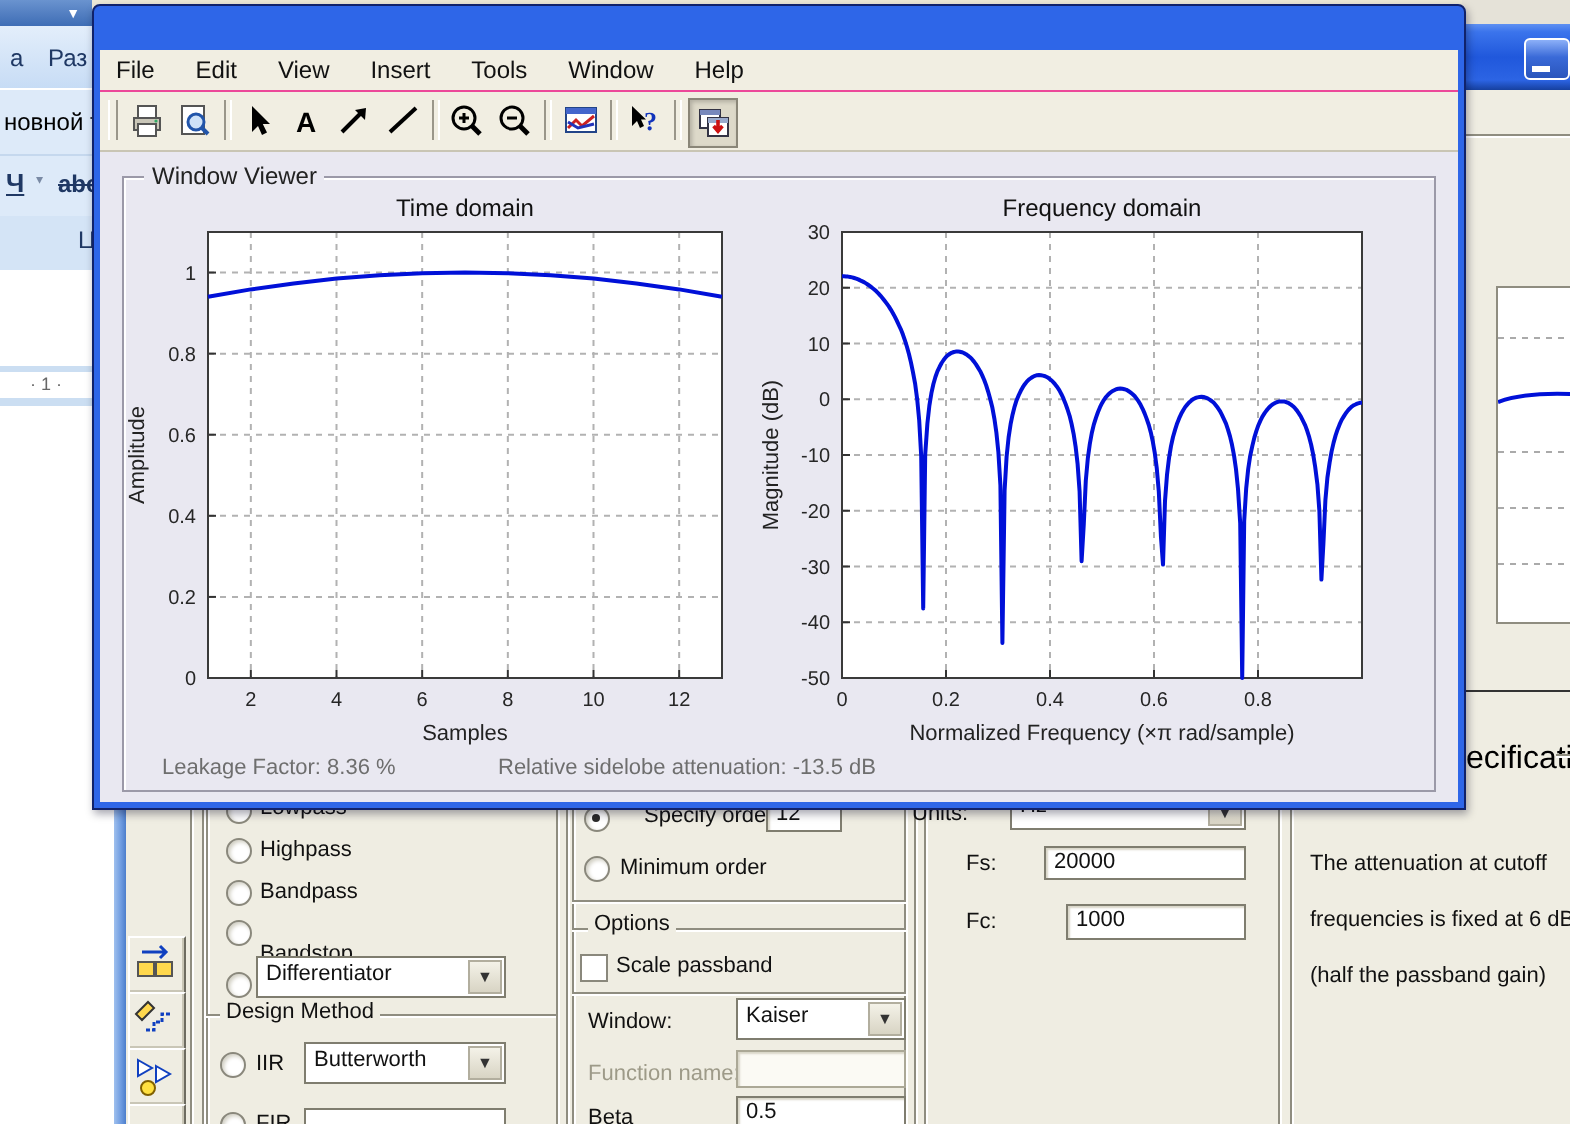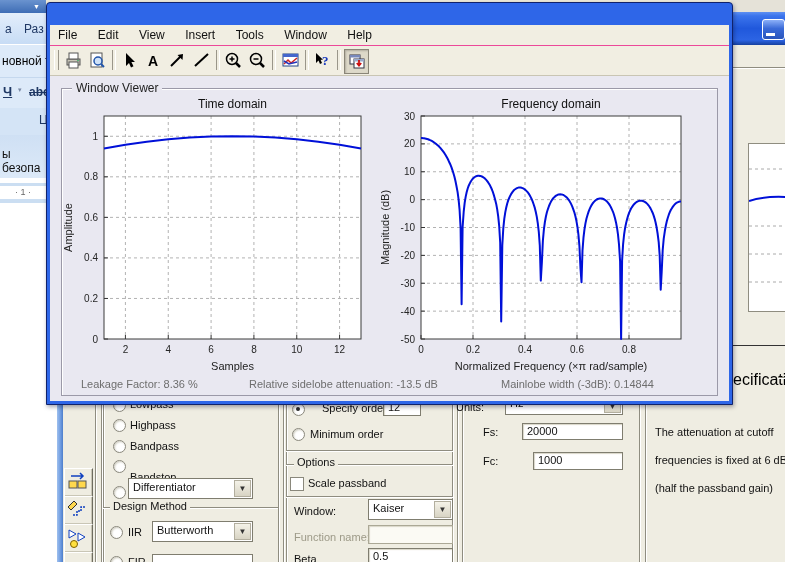--- a/index.html
+++ b/index.html
@@ -93,23 +93,20 @@
     <div class="abs w-ribbon1">
       <span class="abs" style="left:2px;top:9px;">новной т</span>
     </div>
     <div class="abs w-ribbon2">
       <span class="abs w-u" style="left:3px;top:6px;">Ч</span>
       <span class="abs" style="left:18px;top:8px;color:#7a8aa5;font-size:7px;">▾</span>
       <span class="abs w-strike" style="left:29px;top:7px;">abe</span>
     </div>
     <div class="abs w-ribbon3">
       <span class="abs" style="left:39px;top:5px;font-size:12px;">Ц</span>
-    </div>
-    <div class="abs w-head">
-      <span class="abs" style="left:2px;top:12px;">ы безопа</span>
     </div>
     <div class="abs w-ruler">
       <div class="abs w-ruler-in">· 1 ·</div>
     </div>
     <div class="abs w-doc"></div>
   </div>
 
   <div class="abs fda-right">
     <div class="abs" style="left:0;top:0;width:54px;height:12px;background:#E5E2D8;"></div>
     <div class="abs" style="left:0;top:12px;width:54px;height:33px;background:linear-gradient(180deg,#5E90F2 0%,#3B74EC 12%,#2058DC 50%,#2C64E4 85%,#16409F 100%);">
@@ -421,18 +418,17 @@
               <text x="365" y="43.5" text-anchor="end" class="tick">30</text>
               <rect x="371" y="40" width="260" height="223" fill="none" stroke="#3a3a3a"></rect>
               <path d="M371.0 62.1L372.0 62.1L373.0 62.2L374.0 62.3L375.1 62.5L376.1 62.7L377.1 63.0L378.1 63.3L379.1 63.7L380.1 64.2L381.2 64.7L382.2 65.2L383.2 65.8L384.2 66.5L385.2 67.2L386.2 68.0L387.3 68.9L388.3 69.8L389.3 70.8L390.3 71.9L391.3 73.1L392.3 74.4L393.3 75.7L394.4 77.2L395.4 78.8L396.4 80.5L397.4 82.3L398.4 84.3L399.4 86.5L400.5 88.8L401.5 91.4L402.5 94.3L403.5 97.5L404.5 101.1L405.5 105.3L406.5 110.2L407.6 116.1L408.6 123.7L409.6 134.2L410.6 152.1L411.6 228.2L412.6 151.3L413.7 135.7L414.7 126.7L415.7 120.6L416.7 116.0L417.7 112.5L418.7 109.7L419.8 107.4L420.8 105.5L421.8 104.0L422.8 102.7L423.8 101.7L424.8 101.0L425.8 100.4L426.9 100.0L427.9 99.8L428.9 99.7L429.9 99.9L430.9 100.1L431.9 100.5L433.0 101.1L434.0 101.8L435.0 102.6L436.0 103.6L437.0 104.8L438.0 106.2L439.0 107.8L440.1 109.6L441.1 111.7L442.1 114.0L443.1 116.7L444.1 119.9L445.1 123.5L446.2 127.9L447.2 133.4L448.2 140.4L449.2 150.2L450.2 166.7L451.2 245.5L452.3 169.2L453.3 152.3L454.3 142.7L455.3 136.1L456.3 131.2L457.3 127.3L458.3 124.1L459.4 121.5L460.4 119.4L461.4 117.6L462.4 116.1L463.4 114.8L464.4 113.8L465.5 113.0L466.5 112.4L467.5 111.9L468.5 111.6L469.5 111.5L470.5 111.6L471.5 111.8L472.6 112.1L473.6 112.6L474.6 113.3L475.6 114.1L476.6 115.1L477.6 116.2L478.7 117.6L479.7 119.2L480.7 121.1L481.7 123.2L482.7 125.7L483.7 128.5L484.8 131.9L485.8 136.0L486.8 140.9L487.8 147.3L488.8 156.0L489.8 169.8L490.8 204.6L491.9 185.9L492.9 164.3L493.9 153.3L494.9 146.0L495.9 140.5L496.9 136.3L498.0 132.8L499.0 130.0L500.0 127.6L501.0 125.6L502.0 123.9L503.0 122.5L504.0 121.4L505.1 120.4L506.1 119.6L507.1 119.1L508.1 118.6L509.1 118.4L510.1 118.3L511.2 118.4L512.2 118.6L513.2 118.9L514.2 119.5L515.2 120.2L516.2 121.0L517.3 122.0L518.3 123.3L519.3 124.7L520.3 126.4L521.3 128.4L522.3 130.7L523.3 133.3L524.4 136.5L525.4 140.2L526.4 144.8L527.4 150.6L528.4 158.3L529.4 169.8L530.5 192.8L531.5 206.3L532.5 174.5L533.5 161.4L534.5 153.1L535.5 147.1L536.5 142.5L537.6 138.7L538.6 135.6L539.6 133.1L540.6 130.9L541.6 129.1L542.6 127.5L543.7 126.2L544.7 125.1L545.7 124.2L546.7 123.5L547.7 123.0L548.7 122.7L549.8 122.5L550.8 122.4L551.8 122.5L552.8 122.8L553.8 123.2L554.8 123.8L555.8 124.5L556.9 125.4L557.9 126.6L558.9 127.9L559.9 129.4L560.9 131.3L561.9 133.4L563.0 135.8L564.0 138.8L565.0 142.2L566.0 146.4L567.0 151.7L568.0 158.6L569.0 168.5L570.1 185.5L571.1 263.0L572.1 184.4L573.1 168.1L574.1 158.5L575.1 151.9L576.2 146.8L577.2 142.7L578.2 139.4L579.2 136.6L580.2 134.3L581.2 132.3L582.3 130.6L583.3 129.2L584.3 128.0L585.3 127.0L586.3 126.2L587.3 125.6L588.3 125.1L589.4 124.8L590.4 124.7L591.4 124.7L592.4 124.8L593.4 125.2L594.4 125.6L595.5 126.3L596.5 127.1L597.5 128.1L598.5 129.3L599.5 130.8L600.5 132.4L601.5 134.4L602.6 136.7L603.6 139.4L604.6 142.6L605.6 146.5L606.6 151.3L607.6 157.5L608.7 166.1L609.7 179.6L610.7 213.8L611.7 195.8L612.7 174.0L613.7 162.8L614.8 155.3L615.8 149.7L616.8 145.3L617.8 141.7L618.8 138.7L619.8 136.2L620.8 134.0L621.9 132.2L622.9 130.6L623.9 129.3L624.9 128.2L625.9 127.3L626.9 126.6L628.0 126.1L629.0 125.7L630.0 125.4L631.0 125.4" fill="none" stroke="#0010D8" stroke-width="2" stroke-linejoin="round"></path>
               <text x="501" y="32" text-anchor="middle" class="axtitle">Frequency domain</text>
               <text x="501" y="294" text-anchor="middle" class="axlabel">Normalized Frequency  (×π rad/sample)</text>
               <text x="339" y="151.5" text-anchor="middle" class="axlabel" transform="rotate(-90 339 151.5)">Magnitude (dB)</text>
             </g>
         </svg>
         <span class="statustx" style="left:31px;top:302px;">Leakage Factor: 8.36 %</span>
         <span class="statustx" style="left:199px;top:302px;">Relative sidelobe attenuation: -13.5 dB</span>
-        <span class="statustx" style="left:451px;top:302px;">Mainlobe width (-3dB): 0.14844</span>
       </div>
     </div>
   </div>
 
 </div>
 
 </body></html>

